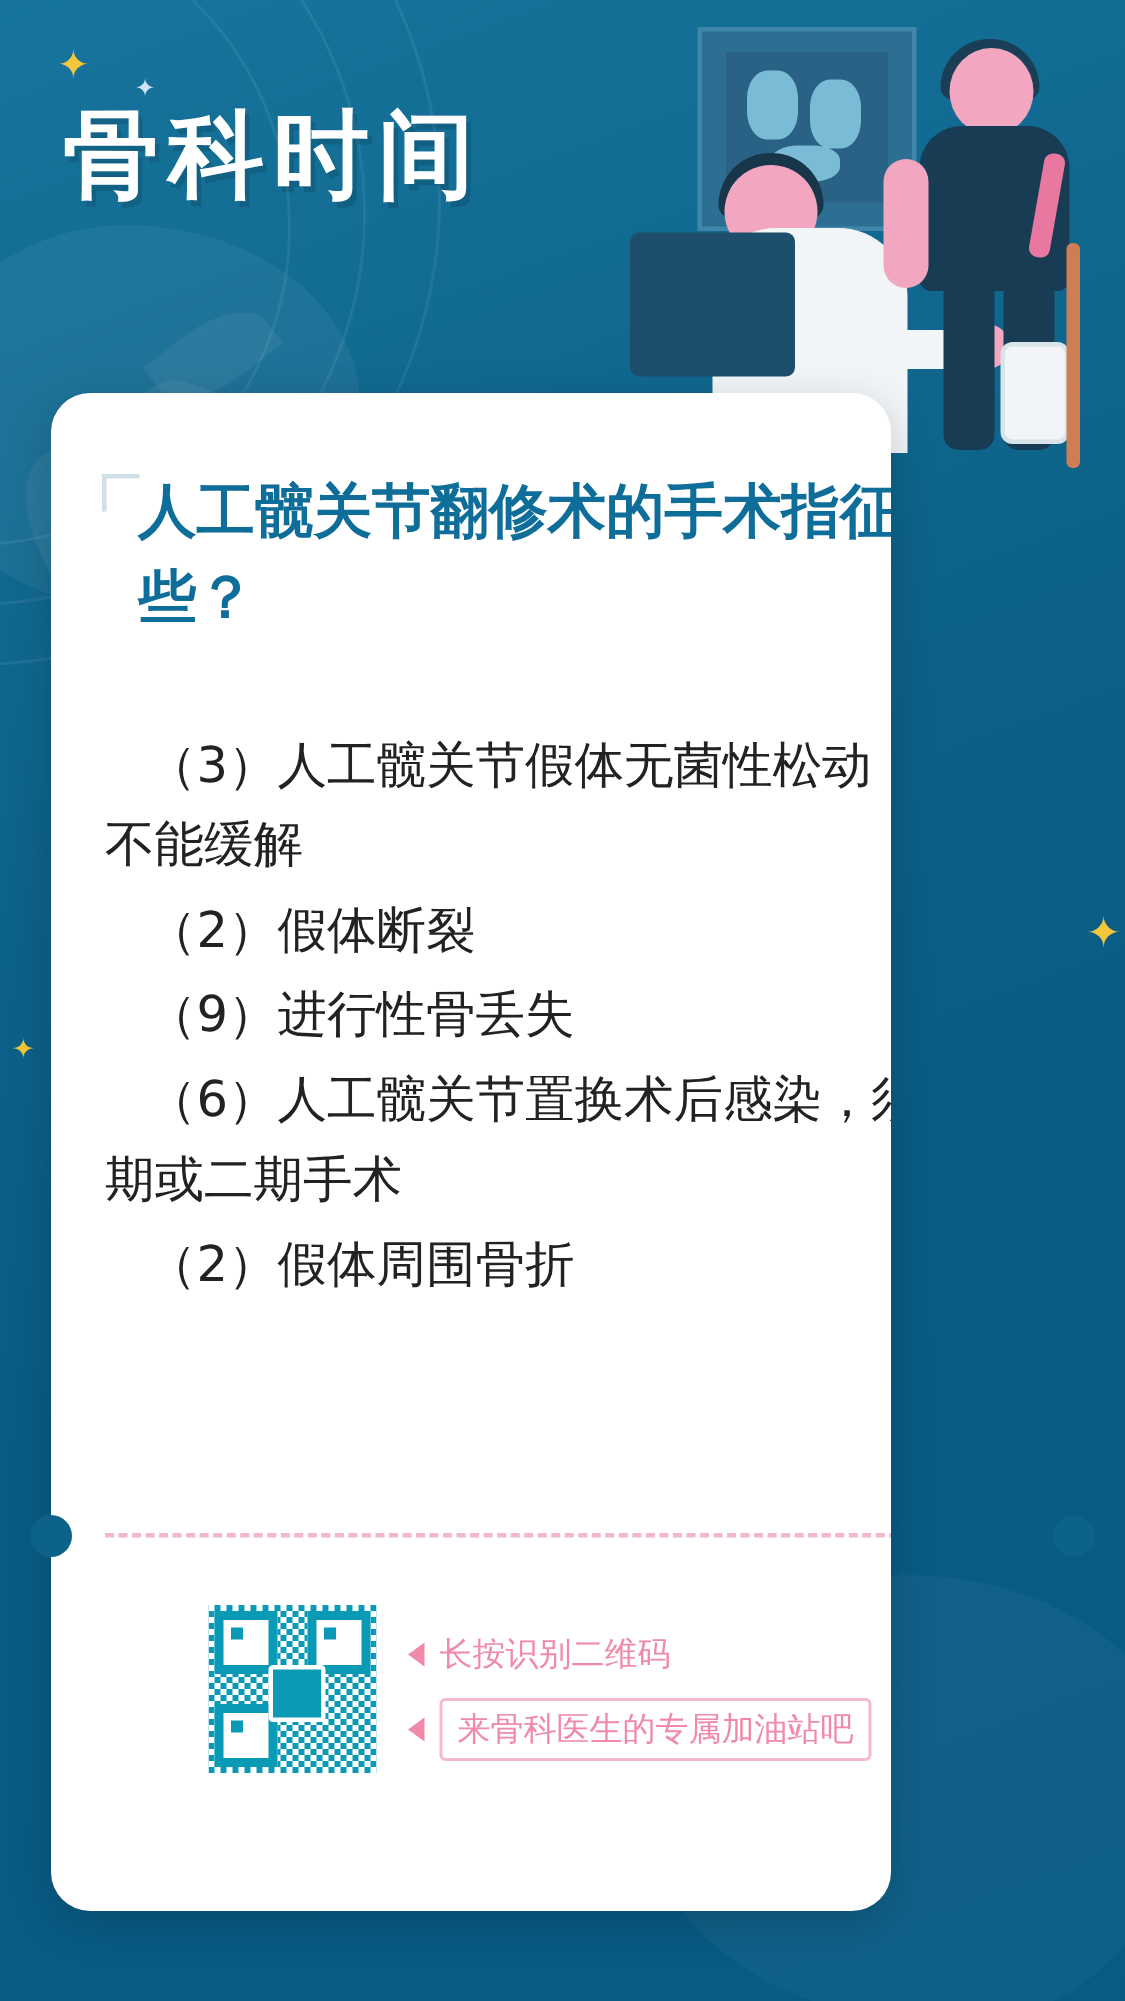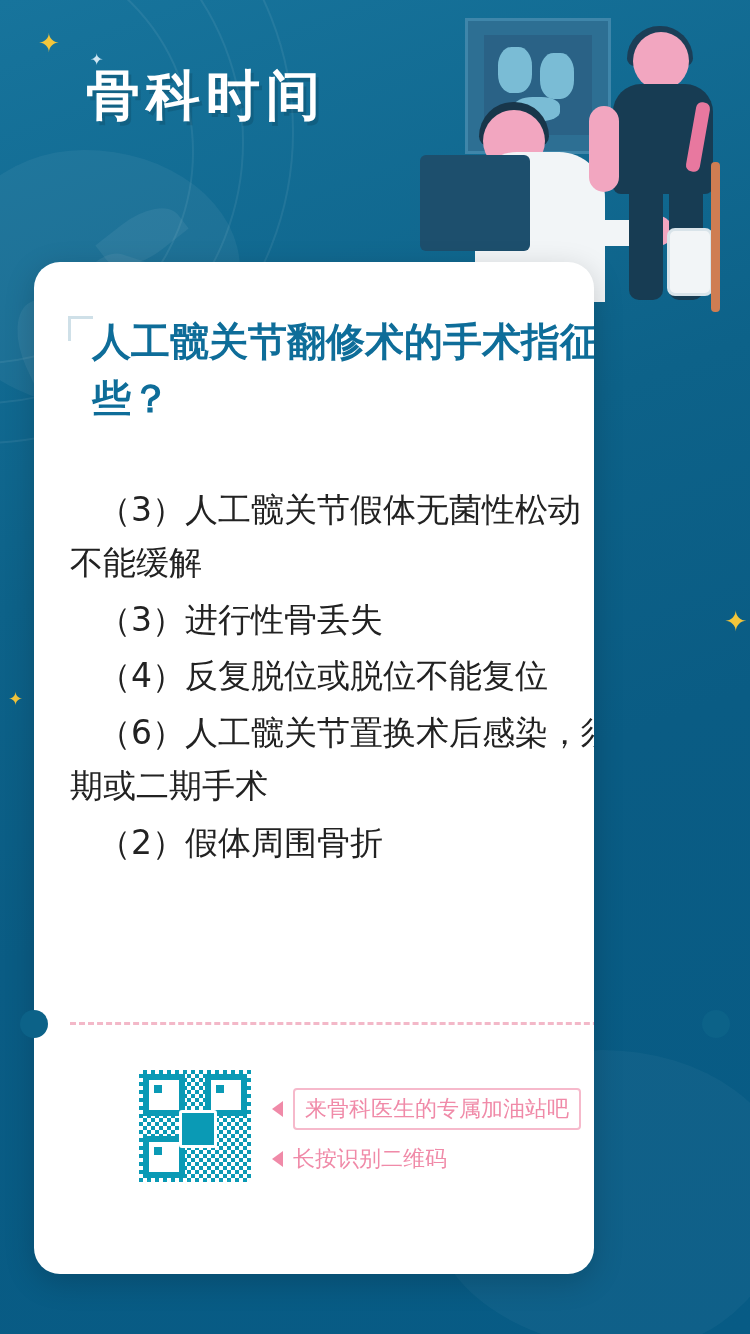--- a/index.html
+++ b/index.html
@@ -206,28 +206,27 @@
     background: #e8789f;
     border-radius: 6px;
     transform: rotate(10deg);
   }
 
   
   .title {
     position: absolute;
     left: 42px;
     top: 60px;
-    font-size: 54px;
+    font-size: 64px;
     font-weight: bold;
     color: #ffffff;
     letter-spacing: 6px;
     text-shadow: 3px 4px 0 rgba(0,0,0,0.12);
     font-family: "DejaVu Sans", "Liberation Sans", sans-serif;
     white-space: nowrap;
-    margin-left: 44px;
   }
 
   
   .card {
     position: absolute;
     left: 34px;
     top: 262px;
     width: 560px;
     height: 1012px;
     background: #ffffff;
@@ -408,22 +407,22 @@
   </div>
 
   <div class="title">骨科时间</div>
 
   <div class="card">
     <div class="quote-mark"></div>
     <div class="card-title">人工髋关节翻修术的手术指征有哪些？</div>
 
     <div class="body-list">
       <div class="li">（3）人工髋关节假体无菌性松动，疼痛不能缓解</div>
-      <div class="li">（3）进行性骨丢失</div>
-      <div class="li">（4）反复脱位或脱位不能复位</div>
+      <div class="li">（2）假体断裂</div>
+      <div class="li">（9）进行性骨丢失</div>
       <div class="li">（6）人工髋关节置换术后感染，须行一期或二期手术</div>
       <div class="li">（2）假体周围骨折</div>
     </div>
 
     <div class="dashed"></div>
 
     <div class="qr-wrap">
       <div class="qr">
         <div class="eye tl">
             <i></i>
@@ -432,27 +431,27 @@
             <i></i>
           </div>
         <div class="eye bl">
             <i></i>
           </div>
         <div class="logo"></div>
       </div>
     </div>
 
     <div class="footer-lines">
+      <div class="footer-line">
+        <div class="tri"></div>
+        <span class="text">长按识别二维码</span>
+      </div>
       <div class="footer-line boxed">
         <div class="tri"></div>
         <span class="text">来骨科医生的专属加油站吧</span>
       </div>
-      <div class="footer-line">
-        <div class="tri"></div>
-        <span class="text">长按识别二维码</span>
-      </div>
     </div>
   </div>
 
   <div class="notch left"></div>
   <div class="notch right"></div>
 
 </div>
 
 </body></html>

